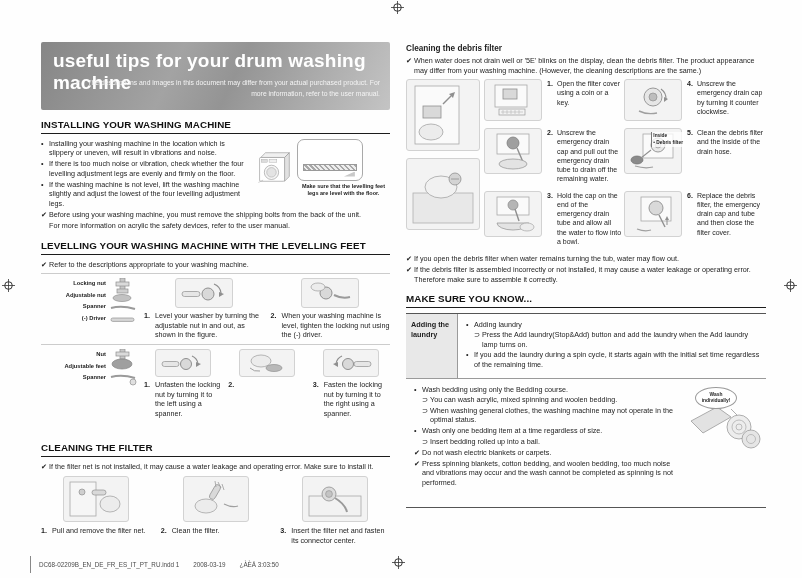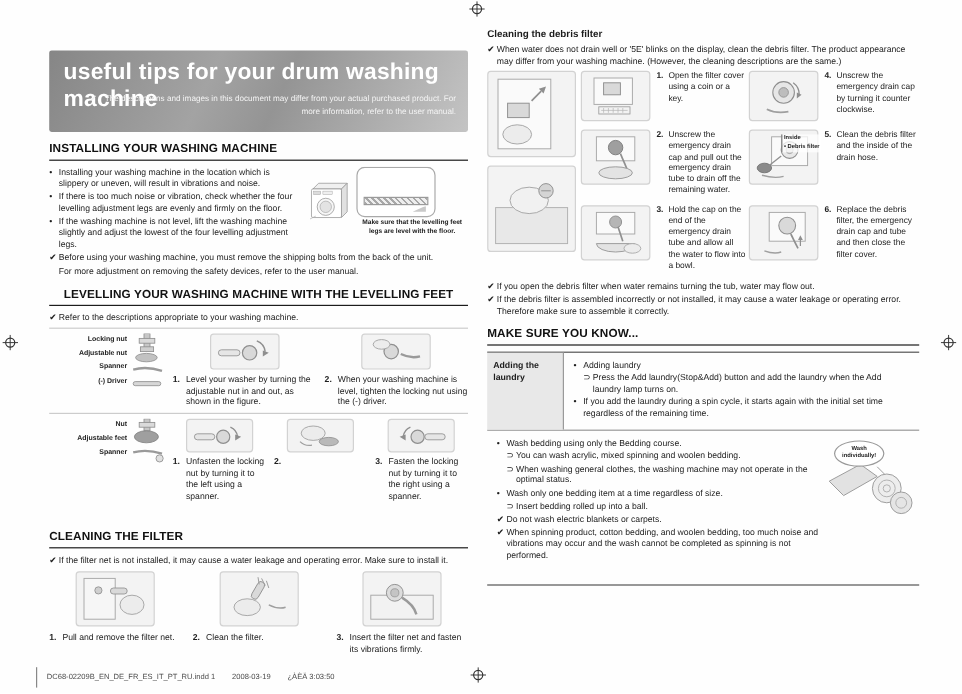--- a/index.html
+++ b/index.html
@@ -2,21 +2,21 @@
 <html><head>
 <meta charset="utf-8">
 <style>
   * { box-sizing: border-box; }
   html,body { margin:0; padding:0; background:#fff; }
   .page {
     position:relative; width:802px; height:578px; background:#fefefe;
     font-family:"Liberation Sans", sans-serif; color:#1d1d1d; overflow:hidden;
   }
   .col-left  { position:absolute; left:41px;  top:42px; width:349px; }
-  .col-right { position:absolute; left:406px; top:24px; width:360px; }
+  .col-right { position:absolute; left:406px; top:44px; width:360px; }
 
   
   .banner { position:relative; height:68px; border-radius:2px; color:#fff; padding:5px 10px;
     background:linear-gradient(115deg,#868686 0%,#a3a3a3 38%,#949494 55%,#c4c4c4 100%); }
   .banner-title { font-size:19px; font-weight:bold; margin:3px 0 0 2px; letter-spacing:0.2px; }
   .banner-note  { position:absolute; right:10px; top:36px; width:305px; font-size:6.8px;
     line-height:1.55; text-align:right; color:#f4f4f4; display:flex; justify-content:flex-end; }
   .banner-note .m { width:9px; flex:none; text-align:left; }
 
   
@@ -66,21 +66,21 @@
   .dtext .step-n { width:10px; }
   .dfig { justify-self:center; }
   .fig5wrap { position:relative; }
   .fig5labels { position:absolute; right:-2px; top:4px; font-size:4.8px; font-weight:bold;
      line-height:1.5; color:#222; background:rgba(255,255,255,0.75); padding:0 1px; border-left:1px solid #777; }
 
   
   .ktable { border-top:1.3px solid #555; border-bottom:1.3px solid #555; margin-top:4px; }
   .krow { display:flex; border-bottom:1px solid #9a9a9a; }
   .krow:last-child { border-bottom:none; }
-  .klabel { flex:none; width:64px; background:#e8e8e8; border-right:1px solid #9a9a9a;
+  .klabel { flex:none; width:52px; background:#e8e8e8; border-right:1px solid #9a9a9a;
      padding:6px 5px; font-size:7.3px; font-weight:bold; line-height:1.35; }
   .kbody { flex:1; padding:6px 6px 6px 8px; position:relative; }
   .kbody .line { margin-bottom:1px; }
   .row1-body { min-height:64px; }
   .row2-body { min-height:128px; padding-right:82px; }
   .bedding { position:absolute; right:3px; top:8px; width:76px; height:62px; }
   .bubble { position:absolute; right:26px; top:0; width:42px; height:22px; border:1px solid #9a9a9a;
      border-radius:50%; background:#fff; font-size:4.9px; font-weight:bold; text-align:center;
      display:flex; align-items:center; justify-content:center; line-height:1.2; padding:1px; }
 
@@ -159,25 +159,25 @@
       <div class="line">
           <span class="m">•</span>
           <span>If the washing machine is not level, lift the washing machine slightly and adjust the lowest of the four levelling adjustment legs.</span>
         </div>
       <div class="line">
           <span class="m">✔</span>
           <span>Before using your washing machine, you must remove the shipping bolts from the back of the unit.</span>
         </div>
       <div class="line">
           <span class="m"></span>
-          <span>For more adjustment on removing the safety devices, refer to the user manual.</span>
-        </div>
-    </div>
-
-    <div class="h2" style="margin-top:8px;text-align:center;">LEVELLING YOUR WASHING MACHINE WITH THE LEVELLING FEET</div>
+          <span>For more information on acrylic the safety devices, refer to the user manual.</span>
+        </div>
+    </div>
+
+    <div class="h2" style="margin-top:8px;">LEVELLING YOUR WASHING MACHINE WITH THE LEVELLING FEET</div>
     <div class="line txt">
       <span class="m">✔</span>
       <span>Refer to the descriptions appropriate to your washing machine.</span>
     </div>
     <div class="hr"></div>
 
     <div class="lev-row">
       <div class="lev-labels">
         <div class="lab-col">
           <div class="lr">Locking nut</div>
@@ -321,21 +321,21 @@
         <div class="figbox" style="width:66px;height:46px;">
           <svg width="56" height="38" viewBox="0 0 56 38">
               <rect x="2" y="16" width="52" height="20" fill="#f2f2f2" stroke="#a8a8a8" stroke-width="0.8"></rect>
               <circle cx="22" cy="14" r="7" fill="#dcdcdc" stroke="#8f8f8f" stroke-width="0.8"></circle>
               <circle cx="22" cy="14" r="3.4" fill="#c4c4c4" stroke="#8f8f8f" stroke-width="0.6"></circle>
               <path d="M28,18 q10,6 12,14" fill="none" stroke="#9a9a9a" stroke-width="2"></path>
             </svg>
         </div>
         <div class="step-t">
           <span class="step-n">3.</span>
-          <span>Insert the filter net and fasten its vibrations firmly.</span>
+          <span>Insert the filter net and fasten its connector center.</span>
         </div>
       </div>
     </div>
   </div>
 
   <div class="col-right">
 
     <div class="h3" style="margin-top:0;">Cleaning the debris filter</div>
     <div class="line txt">
       <span class="m">✔</span>
@@ -506,21 +506,21 @@
             </div>
           <div class="line ind2">
               <span class="m"></span>
             </div>
           <div class="line">
               <span class="m">✔</span>
               <span>Do not wash electric blankets or carpets.</span>
             </div>
           <div class="line">
               <span class="m">✔</span>
-              <span>When spinning product, cotton bedding, and woolen bedding, too much noise and vibrations may occur and the wash cannot be completed as spinning is not performed.</span>
+              <span>Press spinning blankets, cotton bedding, and woolen bedding, too much noise and vibrations may occur and the wash cannot be completed as spinning is not performed.</span>
             </div>
 
           <div class="bedding">
             <svg width="76" height="62" viewBox="0 0 76 62">
               <polygon points="4,34 30,20 44,30 16,46" fill="#e2e2e2" stroke="#9a9a9a" stroke-width="0.8"></polygon>
               <circle cx="52" cy="40" r="12" fill="#ededed" stroke="#9a9a9a" stroke-width="0.8"></circle>
               <circle cx="52" cy="40" r="7" fill="none" stroke="#b0b0b0" stroke-width="0.8"></circle>
               <circle cx="52" cy="40" r="3" fill="none" stroke="#b0b0b0" stroke-width="0.8"></circle>
               <circle cx="64" cy="52" r="9" fill="#e5e5e5" stroke="#9a9a9a" stroke-width="0.8"></circle>
               <circle cx="64" cy="52" r="4.5" fill="none" stroke="#b0b0b0" stroke-width="0.8"></circle>

